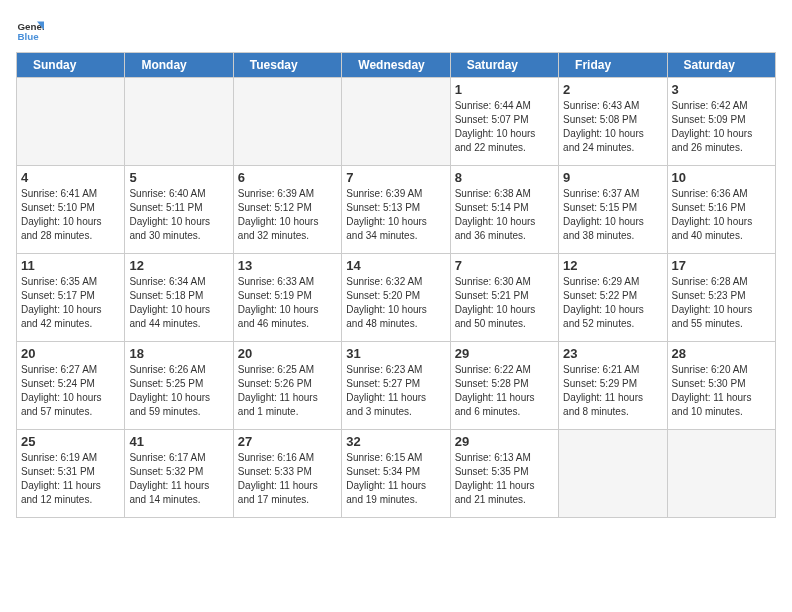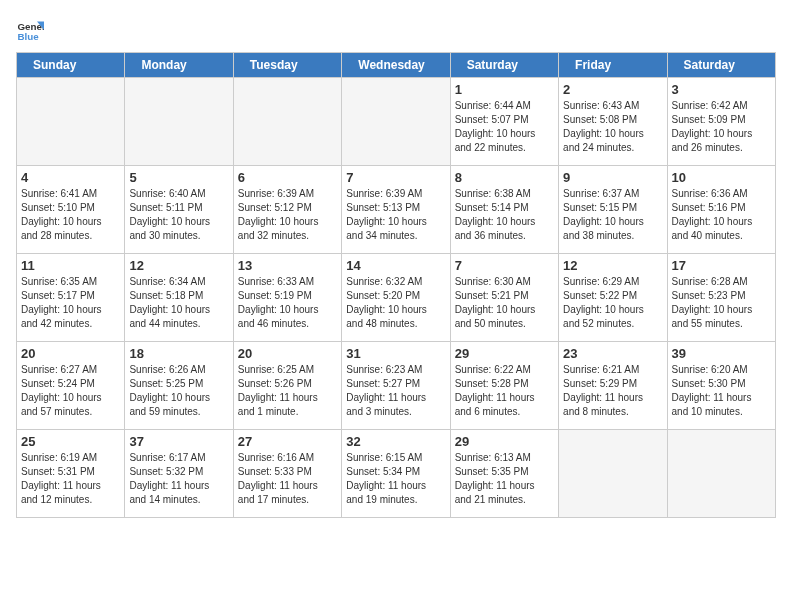--- a/index.html
+++ b/index.html
@@ -207,31 +207,31 @@
         </td>
         <td>
           <span class="day-num">29</span>
           <div class="day-info">Sunrise: 6:22 AM<br>Sunset: 5:28 PM<br>Daylight: 11 hours<br>and 6 minutes.</div>
         </td>
         <td>
           <span class="day-num">23</span>
           <div class="day-info">Sunrise: 6:21 AM<br>Sunset: 5:29 PM<br>Daylight: 11 hours<br>and 8 minutes.</div>
         </td>
         <td>
-          <span class="day-num">39</span>
+          <span class="day-num">28</span>
           <div class="day-info">Sunrise: 6:20 AM<br>Sunset: 5:30 PM<br>Daylight: 11 hours<br>and 10 minutes.</div>
         </td>
       </tr>
       <tr>
         <td>
           <span class="day-num">25</span>
           <div class="day-info">Sunrise: 6:19 AM<br>Sunset: 5:31 PM<br>Daylight: 11 hours<br>and 12 minutes.</div>
         </td>
         <td>
-          <span class="day-num">37</span>
+          <span class="day-num">41</span>
           <div class="day-info">Sunrise: 6:17 AM<br>Sunset: 5:32 PM<br>Daylight: 11 hours<br>and 14 minutes.</div>
         </td>
         <td>
           <span class="day-num">27</span>
           <div class="day-info">Sunrise: 6:16 AM<br>Sunset: 5:33 PM<br>Daylight: 11 hours<br>and 17 minutes.</div>
         </td>
         <td>
           <span class="day-num">32</span>
           <div class="day-info">Sunrise: 6:15 AM<br>Sunset: 5:34 PM<br>Daylight: 11 hours<br>and 19 minutes.</div>
         </td>

